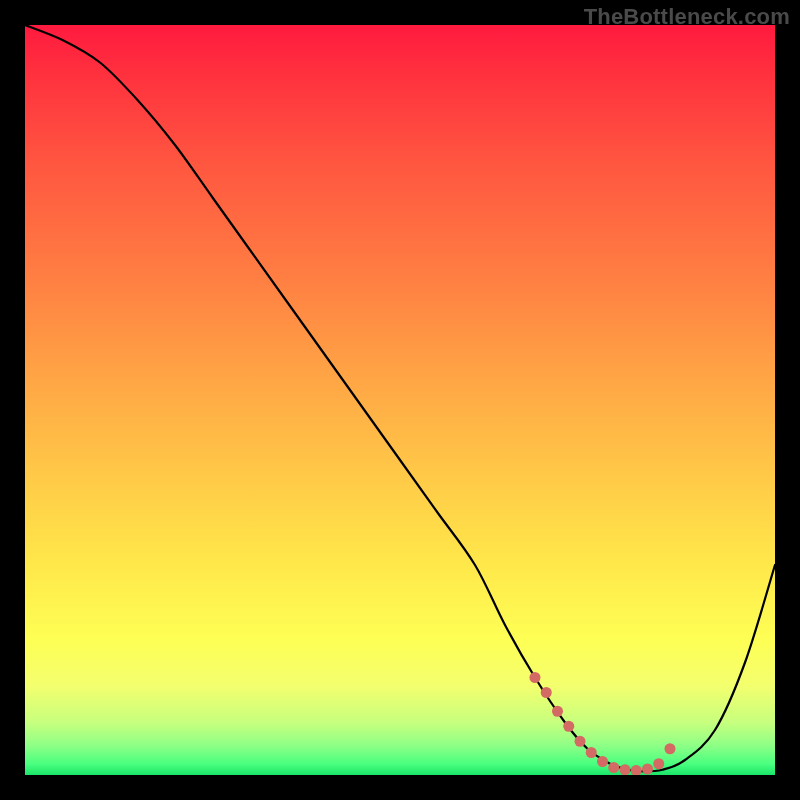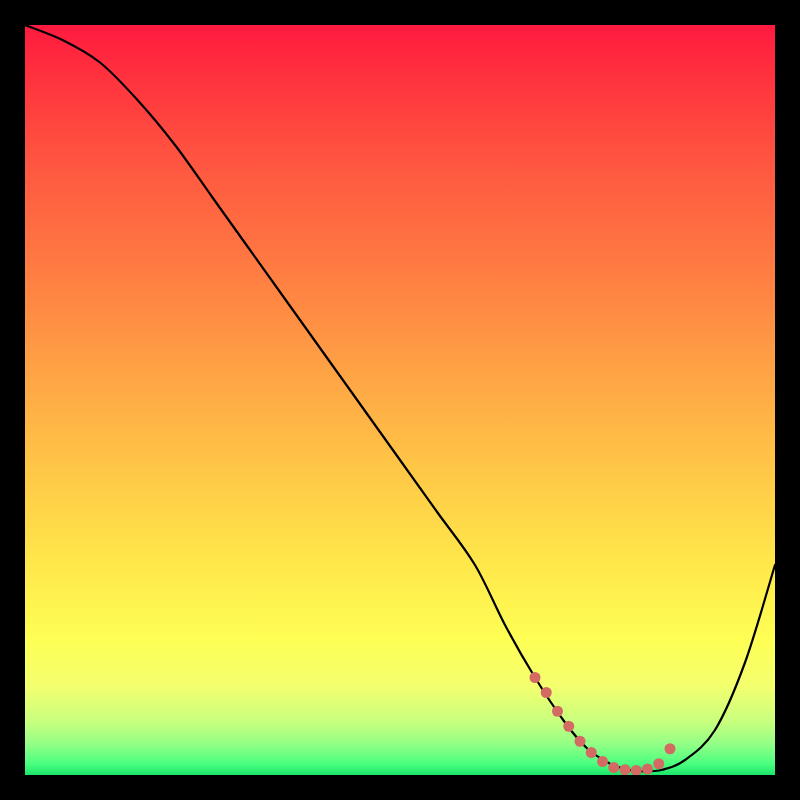--- a/index.html
+++ b/index.html
@@ -70,20 +70,21 @@
     stroke-linejoin: round;
   }
   .marker-dot {
     fill: #d36a63;
   }
 </style>
 </head>
 <body>
 
 <div class="frame">
+  <div class="watermark">TheBottleneck.com</div>
 
   <div class="plot-area">
     <div class="gradient"></div>
     <svg class="overlay" viewBox="0 0 750 750" preserveAspectRatio="none">
       <path id="curve-path" class="curve-line" d="M 0.00 0.00 C 6.25 2.50, 25.00 8.75, 37.50 15.00 C 50.00 21.25, 62.50 27.50, 75.00 37.50 C 87.50 47.50, 100.00 61.25, 112.50 75.00 C 125.00 88.75, 137.50 103.75, 150.00 120.00 C 162.50 136.25, 175.00 155.00, 187.50 172.50 C 200.00 190.00, 212.50 207.50, 225.00 225.00 C 237.50 242.50, 250.00 260.00, 262.50 277.50 C 275.00 295.00, 287.50 312.50, 300.00 330.00 C 312.50 347.50, 325.00 365.00, 337.50 382.50 C 350.00 400.00, 362.50 417.50, 375.00 435.00 C 387.50 452.50, 400.00 470.00, 412.50 487.50 C 425.00 505.00, 438.75 521.25, 450.00 540.00 C 461.25 558.75, 470.00 581.25, 480.00 600.00 C 490.00 618.75, 500.00 636.25, 510.00 652.50 C 520.00 668.75, 531.25 685.63, 540.00 697.50 C 548.75 709.38, 555.00 716.88, 562.50 723.75 C 570.00 730.63, 578.75 735.38, 585.00 738.75 C 591.25 742.13, 595.00 742.75, 600.00 744.00 C 605.00 745.25, 608.75 746.13, 615.00 746.25 C 621.25 746.38, 630.00 746.63, 637.50 744.75 C 645.00 742.88, 651.25 741.63, 660.00 735.00 C 668.75 728.38, 680.00 721.25, 690.00 705.00 C 700.00 688.75, 710.00 665.00, 720.00 637.50 C 730.00 610.00, 745.00 556.25, 750.00 540.00"></path>
       <g id="markers-group">
           <circle cx="510.00" cy="652.50" r="5.5" class="marker-dot" fill="#d36a63"></circle>
           <circle cx="521.25" cy="667.50" r="5.5" class="marker-dot" fill="#d36a63"></circle>
           <circle cx="532.50" cy="686.25" r="5.5" class="marker-dot" fill="#d36a63"></circle>
           <circle cx="543.75" cy="701.25" r="5.5" class="marker-dot" fill="#d36a63"></circle>

